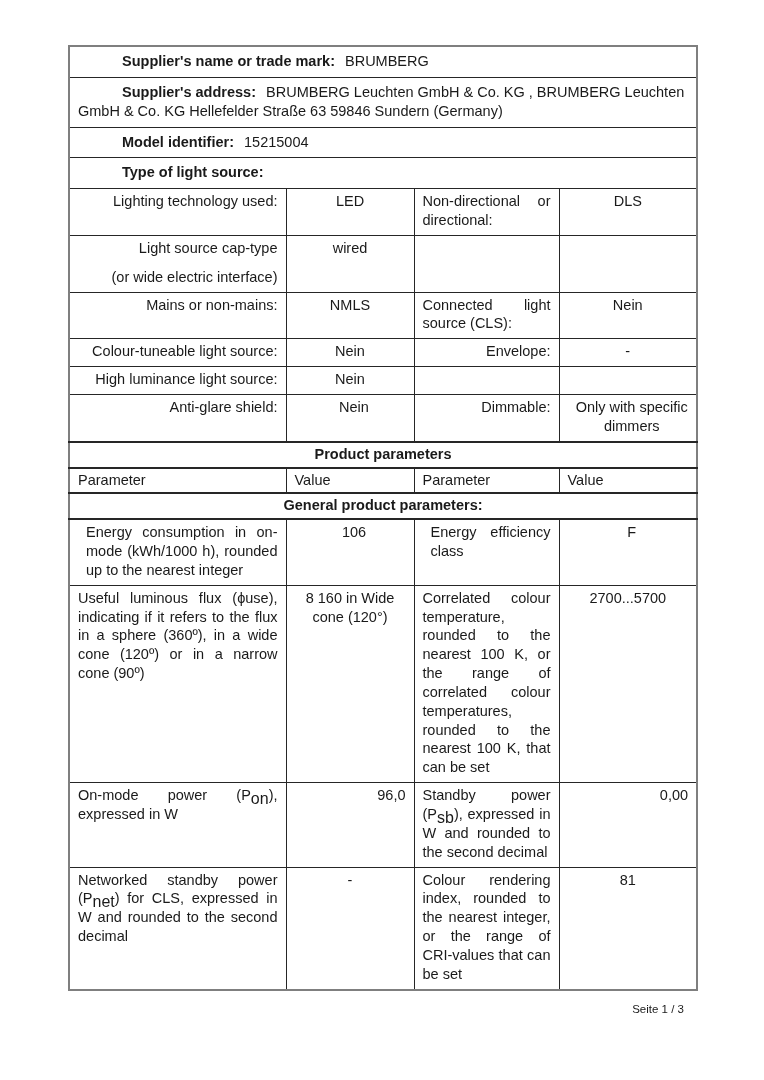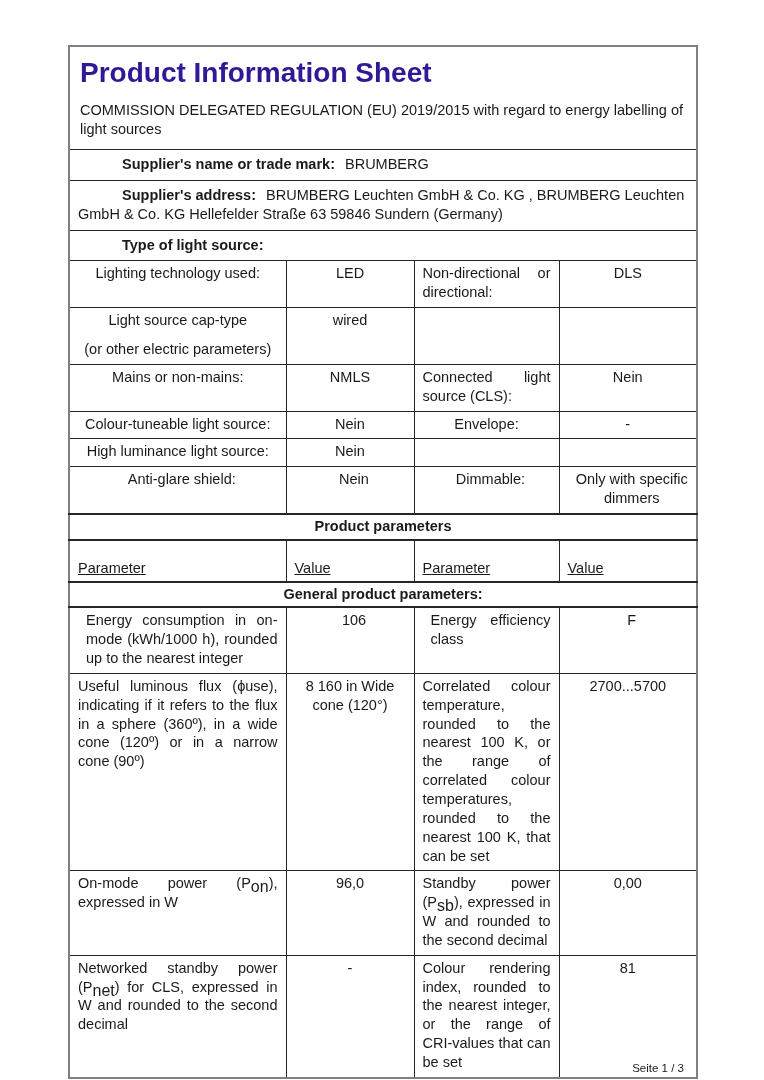--- a/index.html
+++ b/index.html
@@ -49,104 +49,104 @@
     letter-spacing: 0px;
   }
   p.doc-subtitle {
     margin: 0 0 4px 0;
     font-size: 14.5px;
     color: #1a1a1a;
   }
   .b { font-weight: bold; margin-left: 44px; }
   .lbl-row td { padding-top: 5px; padding-bottom: 6px; }
   .val-gap { margin-left: 6px; }
-  .cell-p { text-align: center; }
+  .cell-p { text-align: right; }
   .cell-p.justify { text-align: justify; }
   .cell-v { text-align: center; }
   .section-hdr {
     text-align: center;
     font-weight: bold;
     border-top: 2px solid #262626 !important;
     border-bottom: 2px solid #262626 !important;
     padding-top: 2px;
     padding-bottom: 3px;
   }
-  .hdr-row td { padding-top: 18px; padding-bottom: 3px; text-decoration: underline; }
+  .hdr-row td { padding-top: 2px; padding-bottom: 3px; }
   .line2 { margin-top: 10px; }
   sub { font-size: 16px; line-height: 0; }
   .footer {
     position: absolute;
     left: 68px;
-    top: 1062px;
+    top: 1003px;
     width: 616px;
     text-align: right;
     font-size: 11.5px;
     color: #1a1a1a;
   }
   .row-flux td { height: 182px; }
   .row-cap td { height: 38px; }
-  .row-onmode td { height: 70px; }
+  .row-onmode td { height: 70px; text-align: right; }
   .row-net td { height: 108px; }
   .row-tech td { height: 34px; }
   .row-mains td { height: 34px; }
   .row-anti td { height: 35px; padding-left: 16px; }
   .row-energy td { height: 52px; padding-left: 16px; }
 </style>
 </head>
 <body>
 
 <div class="sheet">
   <table class="doc">
     <colgroup>
       <col style="width:217px">
       <col style="width:128px">
       <col style="width:145px">
       <col style="width:138px">
     </colgroup>
 
     <tbody>
-        <tr>
-      <td colspan="4" class="title-cell">
-        <h1 class="doc-title">Product Information Sheet</h1>
-        <p class="doc-subtitle">COMMISSION DELEGATED REGULATION (EU) 2019/2015 with regard to energy labelling of light sources</p>
-      </td>
-    </tr>
 
     <tr class="lbl-row">
       <td colspan="4">
         <span class="b">Supplier's name or trade mark:</span>
         <span class="val-gap">BRUMBERG</span>
       </td>
     </tr>
 
     <tr class="lbl-row">
       <td colspan="4">
         <span class="b">Supplier's address:</span>
         <span class="val-gap">BRUMBERG Leuchten GmbH &amp; Co. KG , BRUMBERG Leuchten GmbH &amp; Co. KG Hellefelder Straße 63 59846 Sundern (Germany)</span>
       </td>
     </tr>
 
+    <tr class="lbl-row">
+      <td colspan="4">
+        <span class="b">Model identifier:</span>
+        <span class="val-gap">15215004</span>
+      </td>
+    </tr>
 
     <tr class="lbl-row">
       <td colspan="4">
         <span class="b">Type of light source:</span>
       </td>
     </tr>
 
     <tr class="row-tech">
       <td class="cell-p">Lighting technology used:</td>
       <td class="cell-v">LED</td>
       <td class="cell-p justify">Non-directional or directional:</td>
       <td class="cell-v">DLS</td>
     </tr>
 
     <tr class="row-cap">
       <td class="cell-p">
         <div>Light source cap-type</div>
-        <div class="line2">(or other electric parameters)</div>
+        <div class="line2">(or wide electric interface)</div>
       </td>
       <td class="cell-v">wired</td>
       <td class="cell-p"></td>
       <td class="cell-v"></td>
     </tr>
 
     <tr class="row-mains">
       <td class="cell-p">Mains or non-mains:</td>
       <td class="cell-v">NMLS</td>
       <td class="cell-p justify">Connected light source (CLS):</td>

